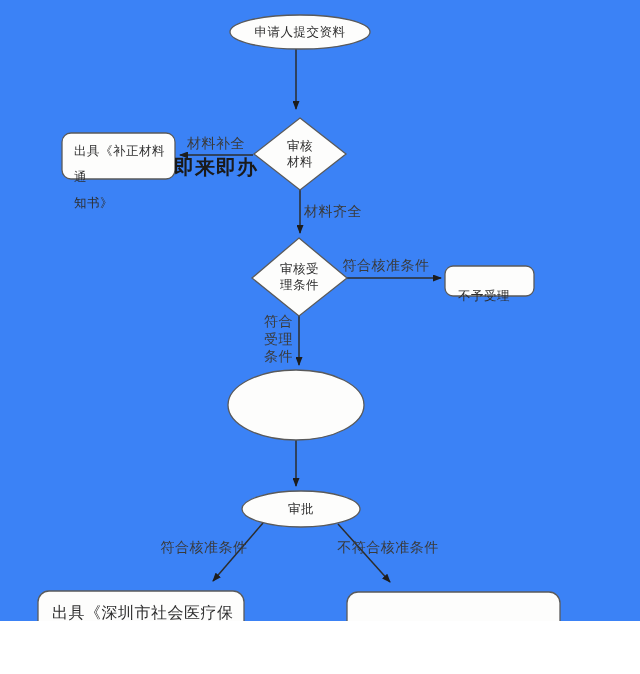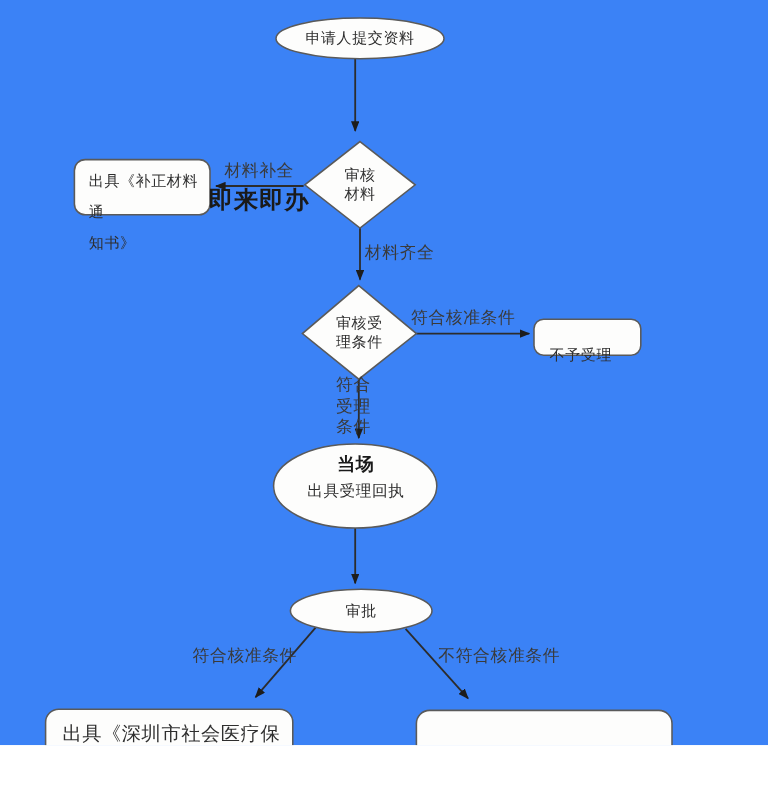--- a/index.html
+++ b/index.html
@@ -72,38 +72,36 @@
 材料</div>
 
   <div class="lbl boxtext" style="left:74px;top:138px;width:100px;">出具《补正材料通
 知书》</div>
 
   <div class="lbl center" style="left:252px;top:238px;width:95px;height:78px;font-family:Liberation Serif, serif;">审核受
 理条件</div>
 
   <div class="lbl" style="left:458px;top:274px;margin-top:14px;">不予受理</div>
 
-  <div class="lbl center bold-hei" style="left:228px;top:379px;width:137px;height:18px;font-size:15px;">当场</div>
-  <div class="lbl center" style="left:228px;top:400px;width:137px;height:18px;font-size:13px;">出具受理回执</div>
 
   <div class="lbl center" style="left:242px;top:492px;width:118px;height:34px;">审批</div>
 
   <div class="lbl boxtext" style="left:52px;top:600px;width:190px;font-size:16px;">出具《深圳市社会医疗保险费用核
 准决定书》、《社会医疗保险医疗费
 报销单》</div>
 
 
   <div class="lbl edge-label center" style="left:178px;top:137px;width:76px;height:14px;">材料补全</div>
   <div class="lbl center bold-hei big" style="left:174px;top:157px;width:84px;height:20px;">即来即办</div>
 
   <div class="lbl edge-label" style="left:304px;top:204px;">材料齐全</div>
 
   <div class="lbl edge-label center" style="left:336px;top:259px;width:100px;height:14px;">符合核准条件</div>
 
-  <div class="lbl edge-label" style="left:280px;top:313px;line-height:17.5px;">符合
+  <div class="lbl edge-label" style="left:264px;top:313px;line-height:17.5px;">符合
 受理
 条件</div>
 
   <div class="lbl edge-label center" style="left:156px;top:540px;width:96px;height:15px;text-align:center;">符合核准条件</div>
 
-  <div class="lbl edge-label center" style="left:364px;top:540px;width:104px;height:15px;">不符合核准条件</div>
+  <div class="lbl edge-label center" style="left:336px;top:540px;width:104px;height:15px;">不符合核准条件</div>
 
 </div>
 
 </body></html>

